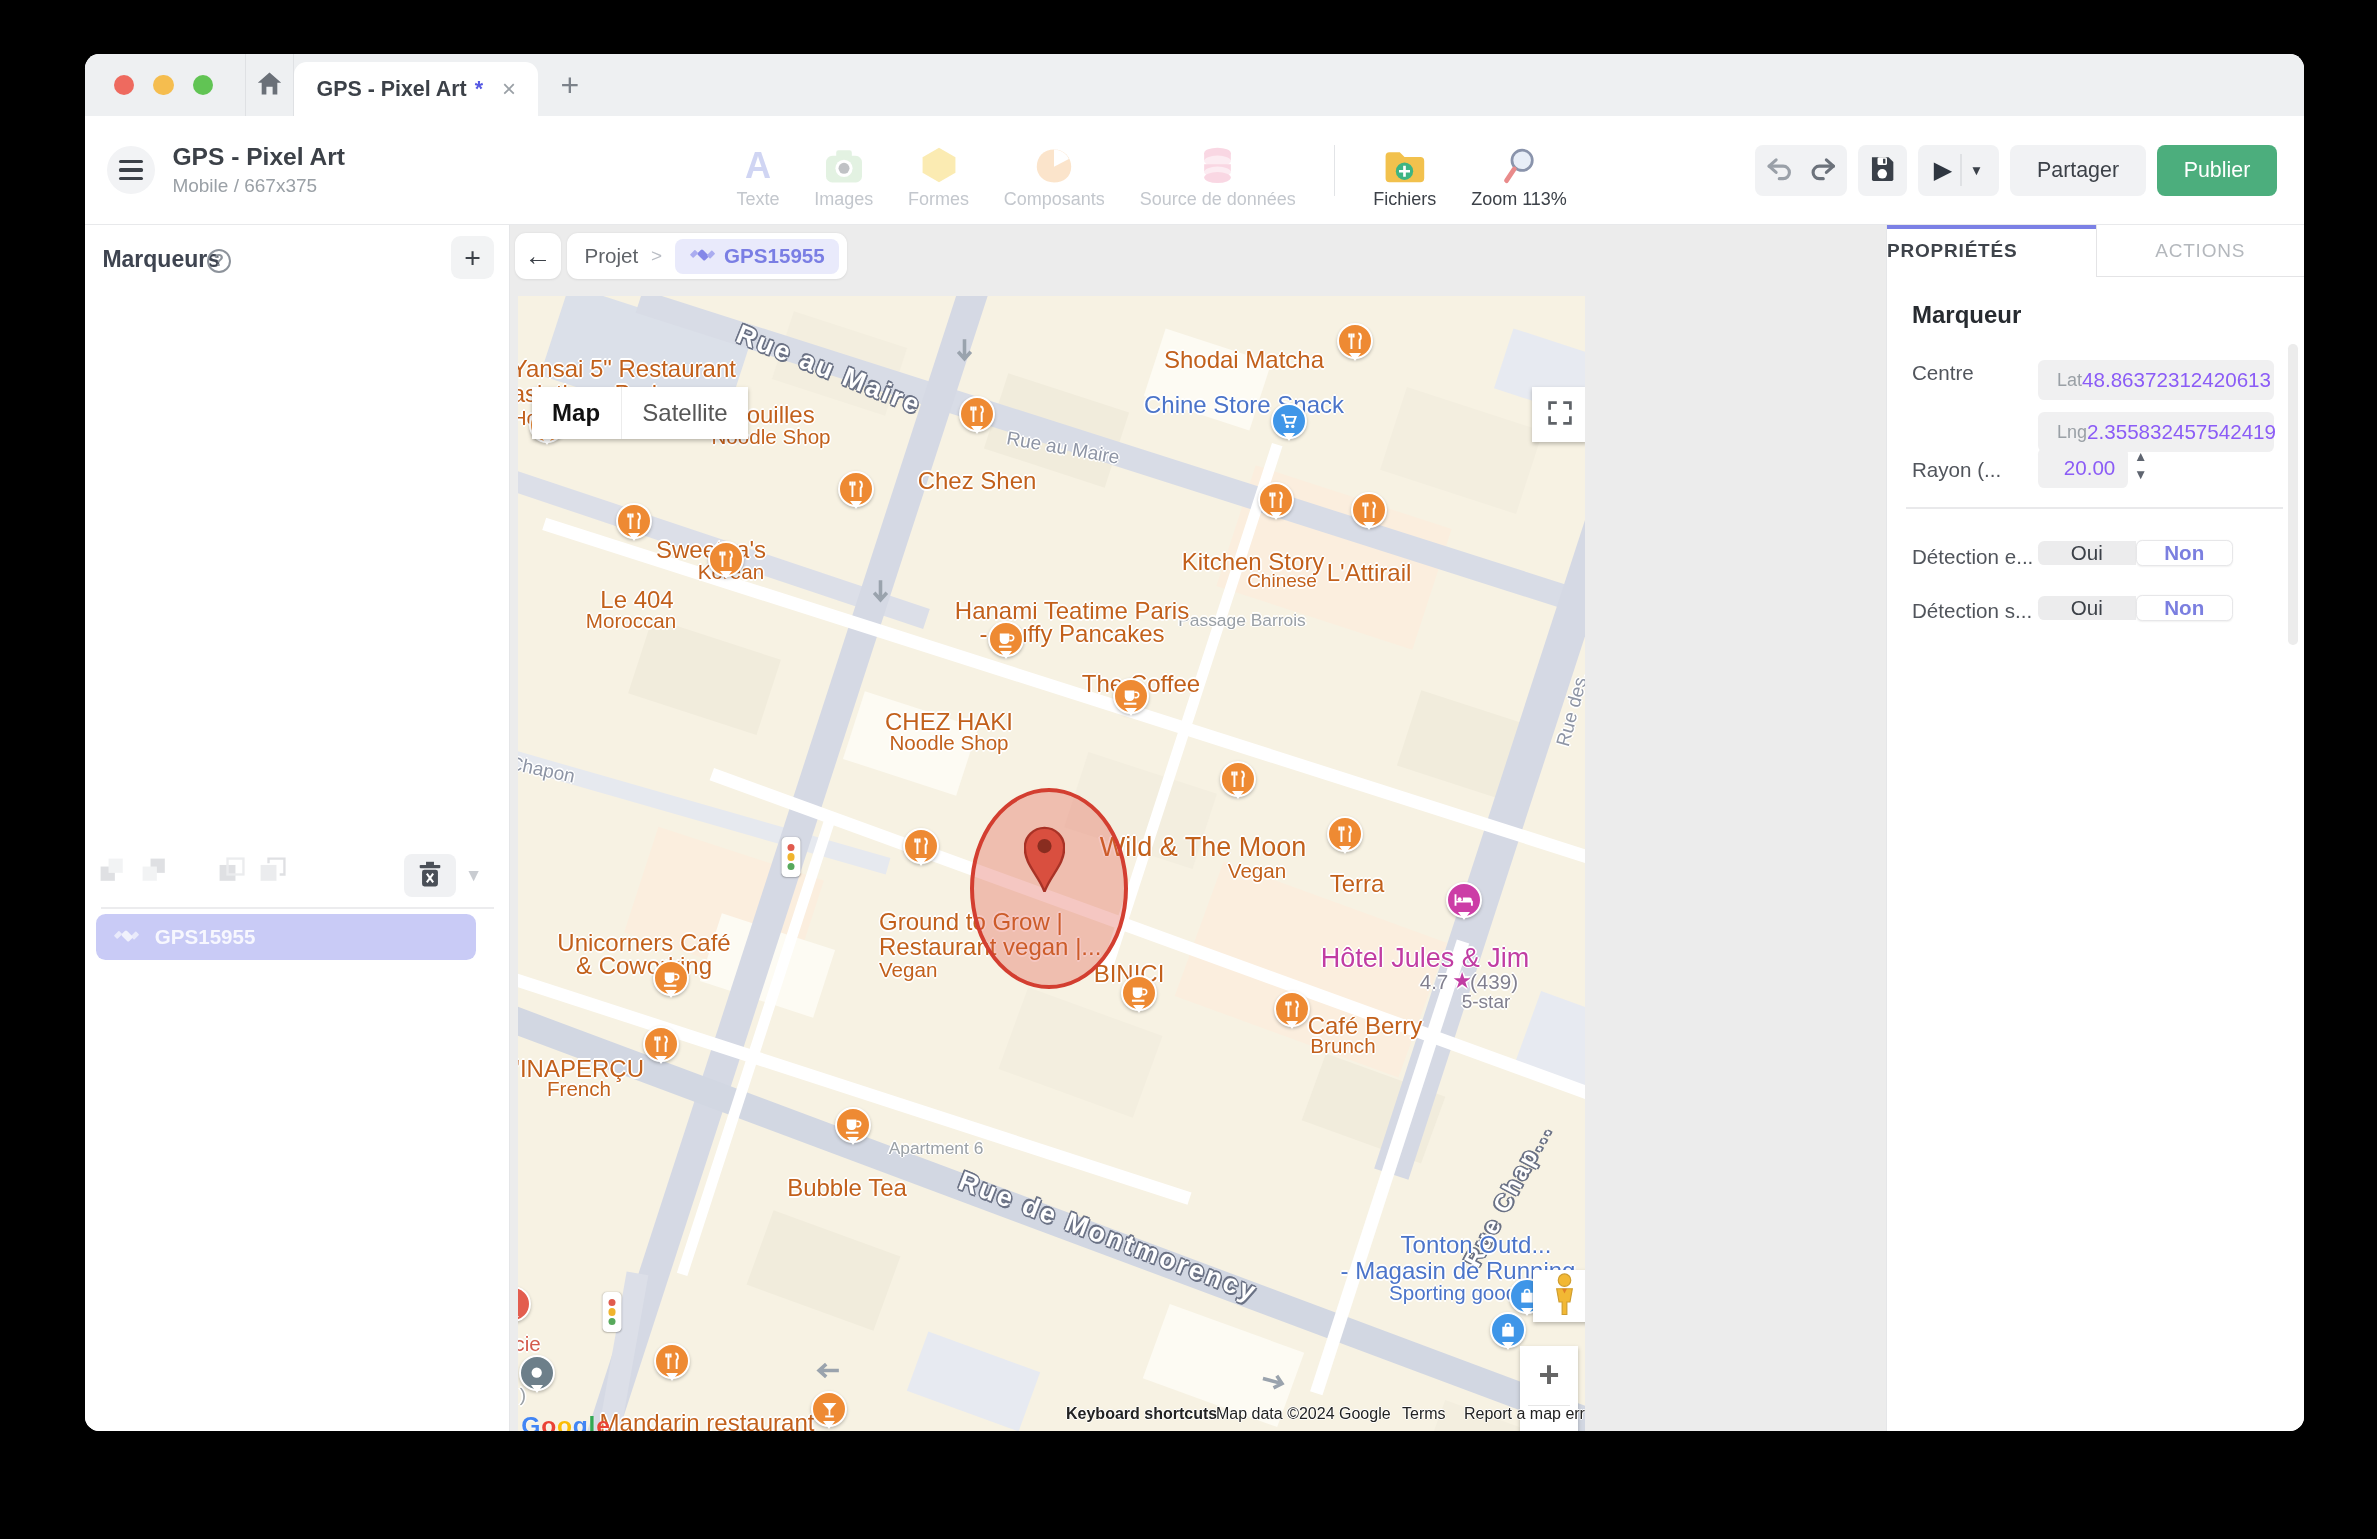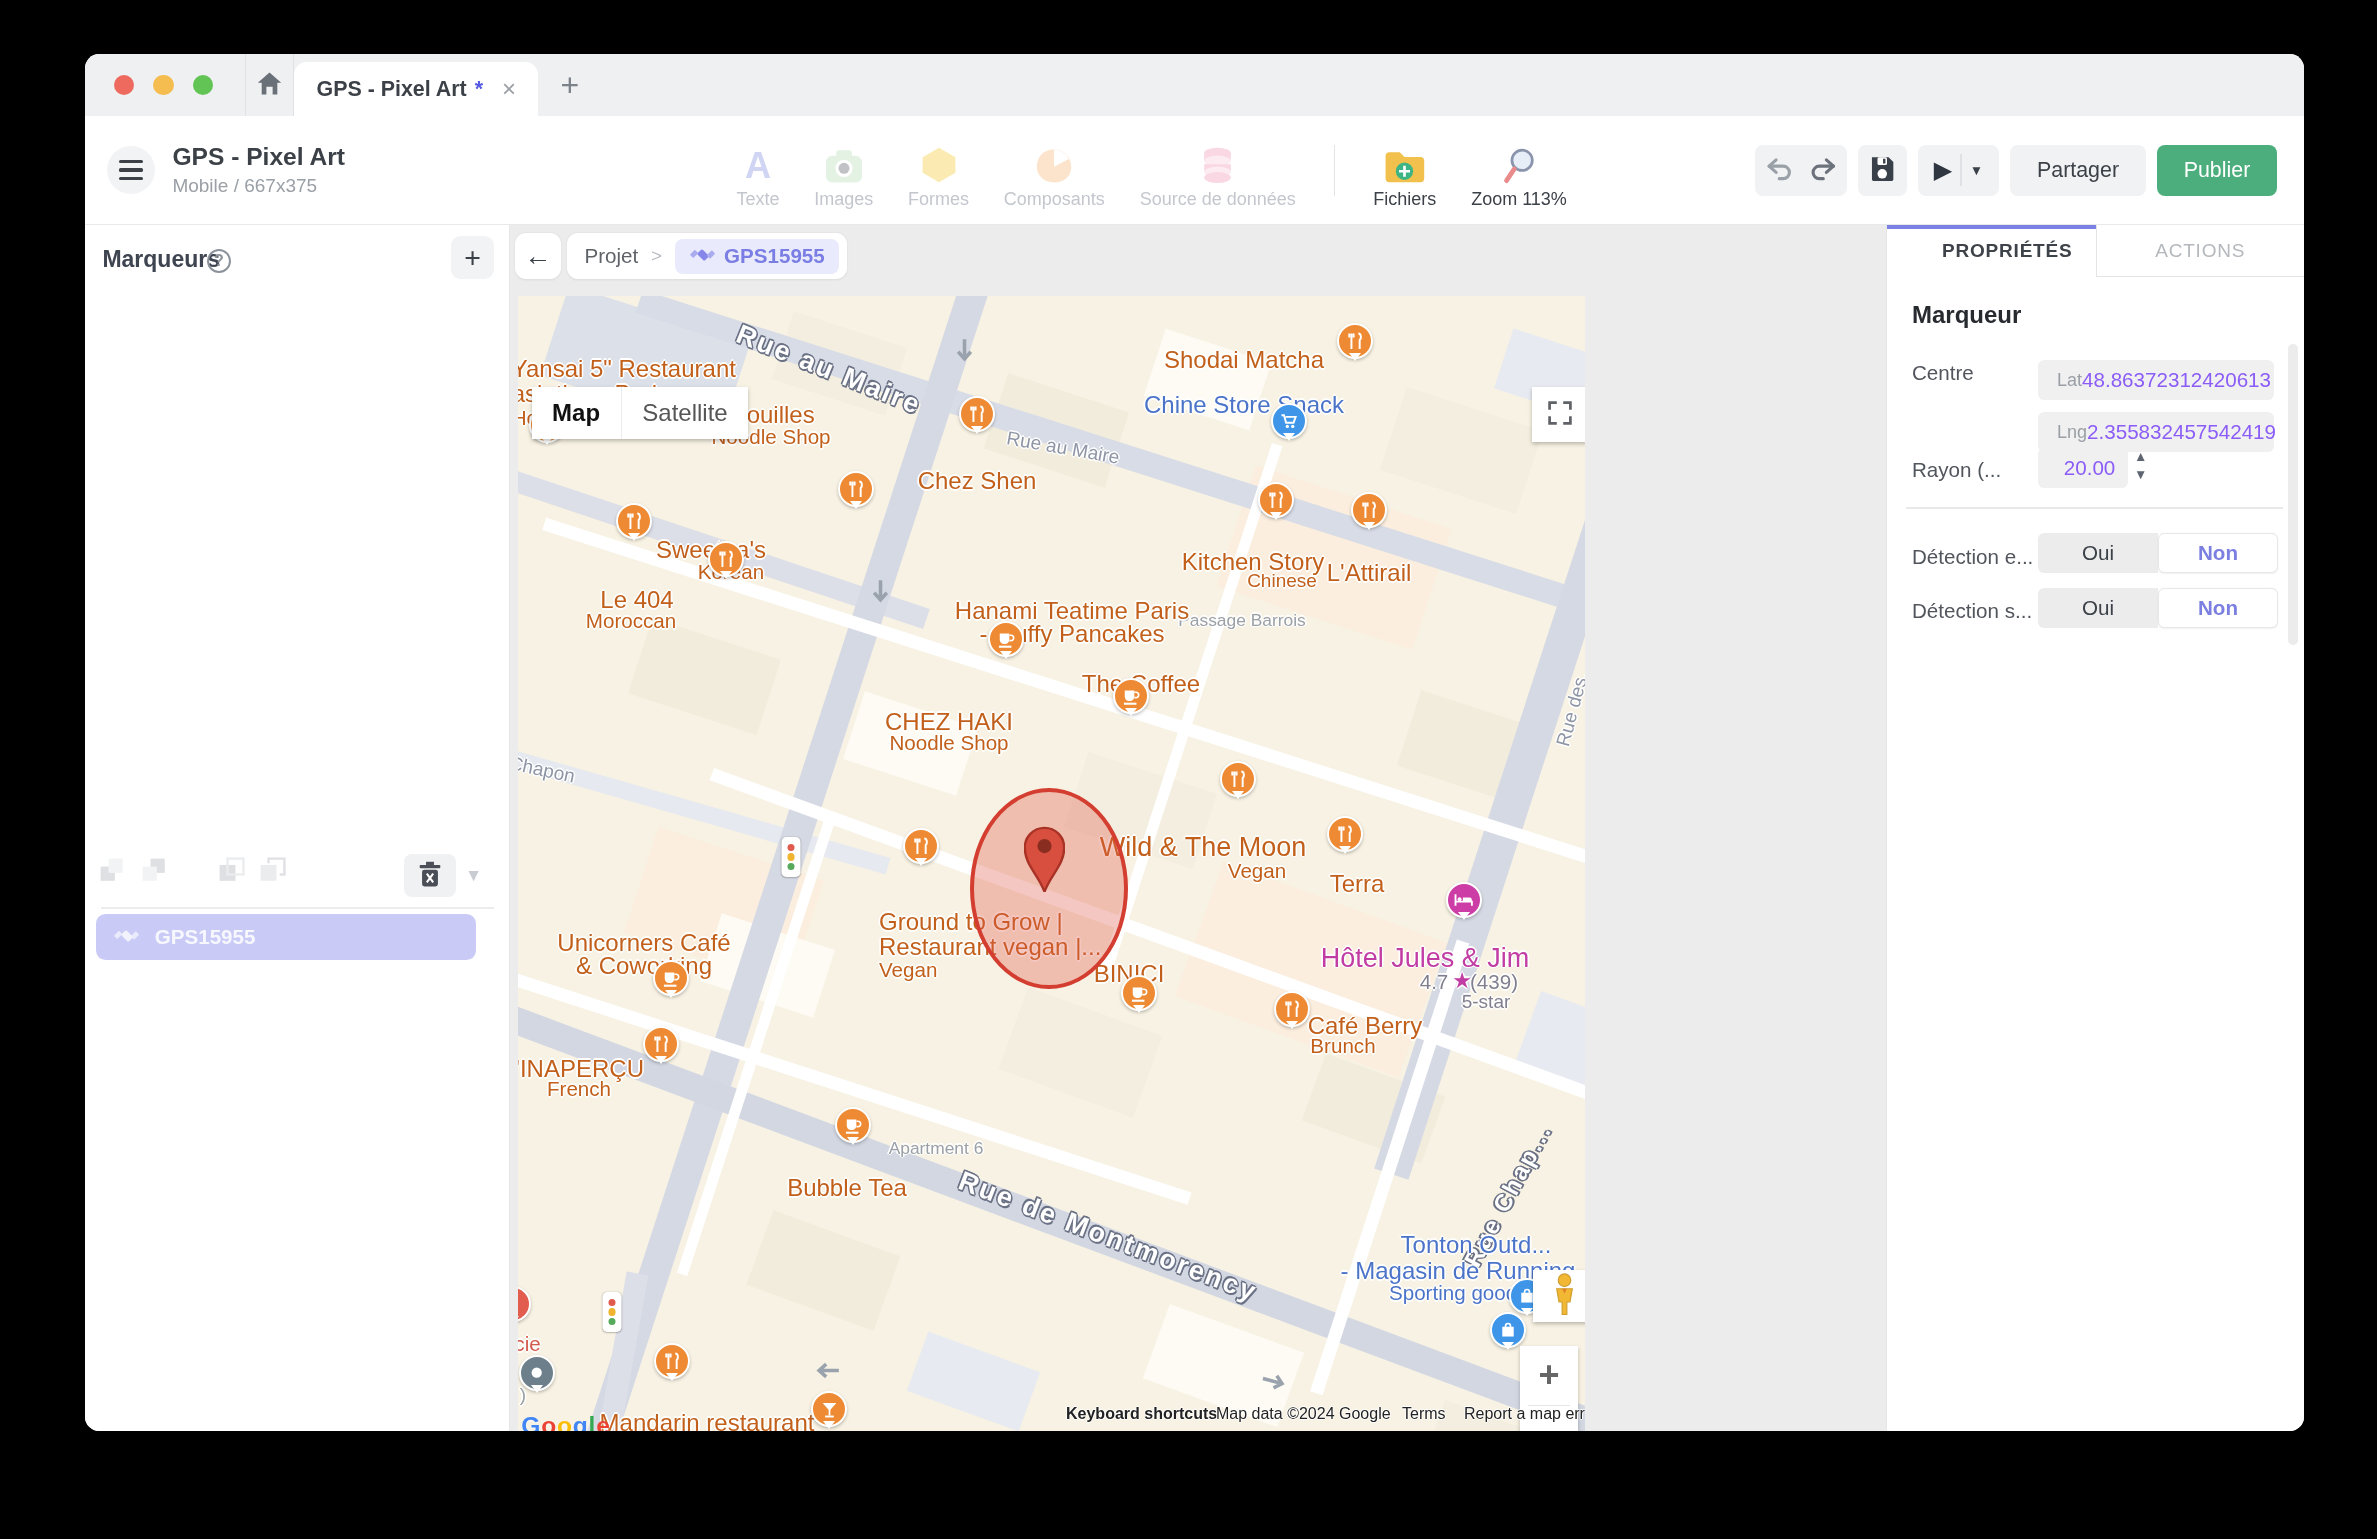--- a/index.html
+++ b/index.html
@@ -96,32 +96,32 @@
   #pegman{position:absolute;left:1015px;top:974px;width:62px;height:52px;background:#fff;display:flex;align-items:center;justify-content:center;box-shadow:0 1.6px 4px rgba(0,0,0,.25);}
   #zoomctl{position:absolute;left:1002px;top:1050px;width:58px;height:119px;background:#fff;box-shadow:0 1.6px 4px rgba(0,0,0,.25);display:flex;flex-direction:column;}
   #zoomctl .zbtn{flex:1;display:flex;align-items:center;justify-content:center;font-size:36px;color:#666;font-weight:700;}
   #zoomctl .zsep{height:1.6px;background:#e6e6e6;margin:0 8px;}
   #attribution{position:absolute;left:0;top:1109px;width:100%;height:27px;font-size:16px;color:#222;}
   #attribution span{position:absolute;white-space:nowrap;text-shadow:-0.8px 0 #fff,0.8px 0 #fff,0 -0.8px #fff,0 0.8px #fff;}
   #glogo{position:absolute;left:3.2px;top:1116px;font-size:24.6px;font-weight:700;letter-spacing:0.8px;text-shadow:0 0.8px 1.6px rgba(255,255,255,.9);}
   
   #panel{width:418px;background:#fff;border-left:1.6px solid #e5e6e8;position:relative;flex:0 0 auto;}
   #panel-tabs{position:absolute;left:0;top:0;width:100%;height:52px;display:flex;}
-  #tab-props{width:50%;position:relative;display:flex;align-items:center;justify-content:center;font-size:19px;font-weight:700;letter-spacing:0.8px;color:#3e434a;padding-left:32px;}
+  #tab-props{width:50%;position:relative;display:flex;align-items:center;justify-content:flex-start;font-size:19px;font-weight:700;letter-spacing:0.8px;color:#3e434a;}
   #tab-props .indicator{position:absolute;left:0;top:0;width:100%;height:4px;background:#7b80e5;}
   #tab-actions{width:50%;display:flex;align-items:center;justify-content:center;font-size:19px;letter-spacing:0.8px;color:#b4b8bd;border-left:1.6px solid #e4e4e6;border-bottom:1.6px solid #e4e4e6;background:#fff;}
   .p-label{position:absolute;left:25px;font-size:20.6px;color:#51555c;white-space:nowrap;}
   .p-h1{position:absolute;left:25px;top:76px;font-size:24px;font-weight:700;color:#272b30;}
   .p-input{position:absolute;left:151px;width:236px;height:40px;background:#f0f0f1;border-radius:6.3px;display:flex;align-items:center;padding:0 12.7px 0 19px;}
   .p-input .k{font-size:18px;color:#9aa0a6;}
   .p-input .v{margin-left:auto;font-size:20.6px;color:#8b5cf6;}
   #rayon-box{width:90px;}
   #stepper{position:absolute;left:247px;top:225px;display:flex;flex-direction:column;gap:4.8px;color:#5f6570;font-size:13.5px;line-height:1;}
   .p-divider{position:absolute;left:19px;width:377px;height:1.6px;background:#e9e9eb;}
-  .toggle{position:absolute;left:151px;width:240px;height:40px;display:flex;border-radius:14px;}
+  .toggle{position:absolute;left:151px;width:195px;height:40px;display:flex;border-radius:14px;align-items:center;}
   .toggle .yes{width:50%;background:#ececed;color:#3c4148;display:flex;align-items:center;justify-content:center;font-size:20.6px;border-radius:6.3px 0 0 6.3px;}
   .toggle .no{width:50%;background:#fff;color:#7b7fe0;font-weight:600;display:flex;align-items:center;justify-content:center;font-size:20.6px;border:1.6px solid #e7e7e9;border-radius:6.3px;box-shadow:0 0.8px 1.6px rgba(0,0,0,.06);}
   #panel-scroll{position:absolute;left:401px;top:119px;width:9.5px;height:301px;background:#ececec;border-radius:4.8px;}
 </style>
 </head>
 <body>
 
 <div id="window">
 
   <div id="tabbar">

